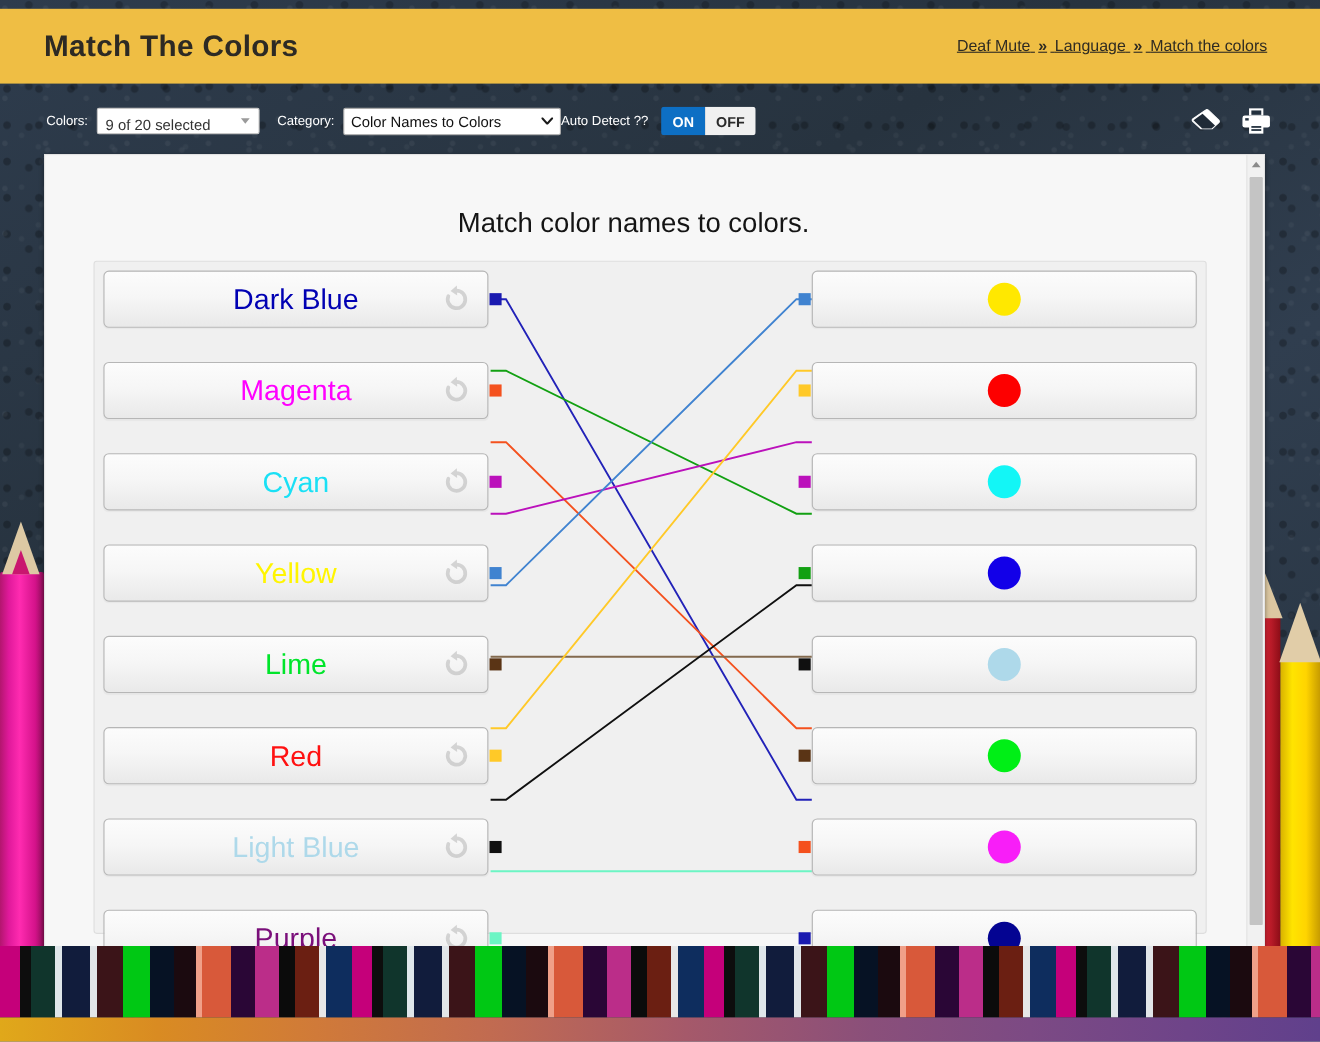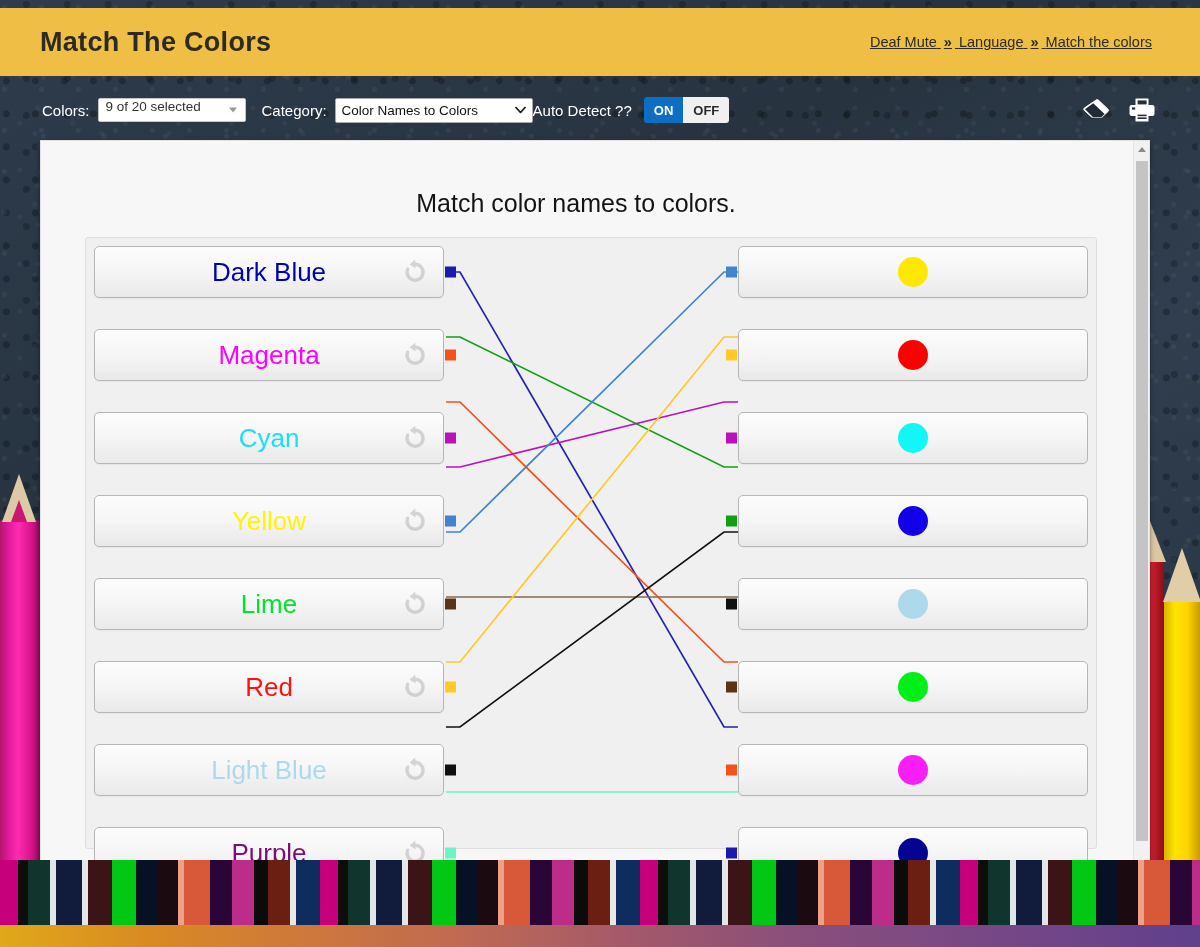--- a/index.html
+++ b/index.html
@@ -54,29 +54,29 @@
 
   
   .toolbar {
     position: absolute; left: 0; top: 88px;
     width: 1200px; height: 44px;
     display: flex; align-items: center;
     padding-left: 42px;
     color: #ffffff;
     font-size: 14px;
   }
-  .tb-label { color: #ffffff; font-size: 15px; margin-right: 8px; white-space: nowrap; }
+  .tb-label { color: #ffffff; font-size: 12px; margin-right: 8px; white-space: nowrap; }
 
   .ms-select {
     position: relative;
     width: 148px; height: 24px;
     background: #ffffff;
     border: 1px solid #c6c6c6;
     border-radius: 2px;
-    display: flex; align-items: flex-start;
+    display: flex; align-items: flex-end;
     padding-left: 7px;
     font-size: 13.5px;
     color: #333;
     margin-right: 16px;
   }
   .ms-caret {
     position: absolute; right: 8px; top: 50%;
     transform: translateY(-50%);
     width: 0; height: 0;
     border-left: 4px solid transparent;

